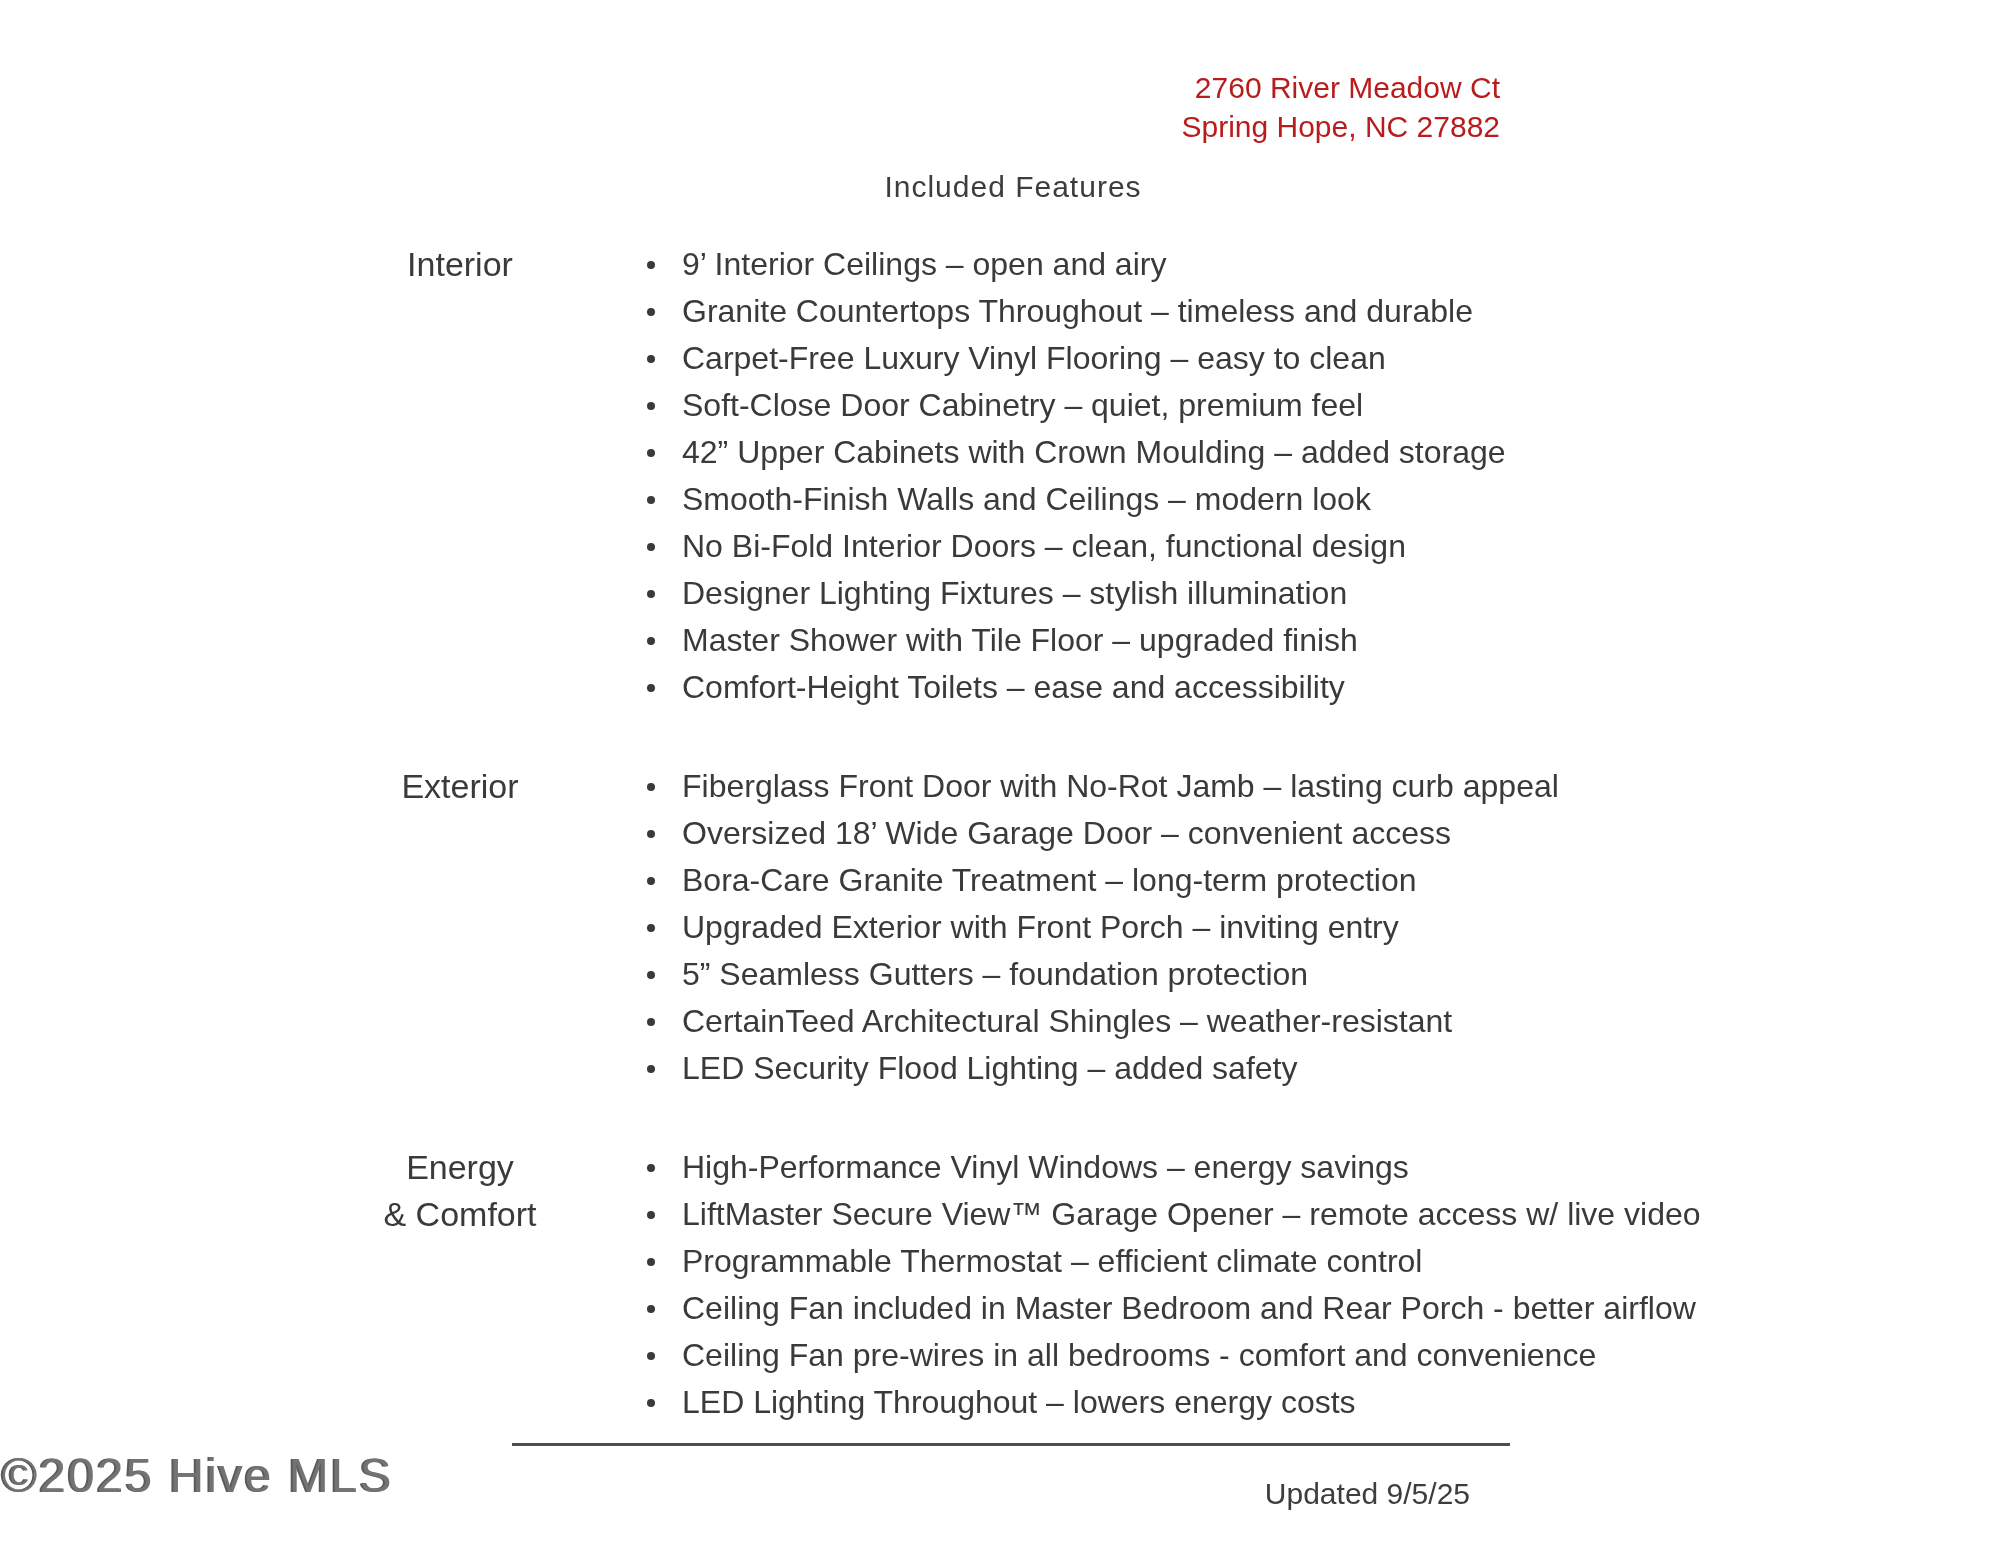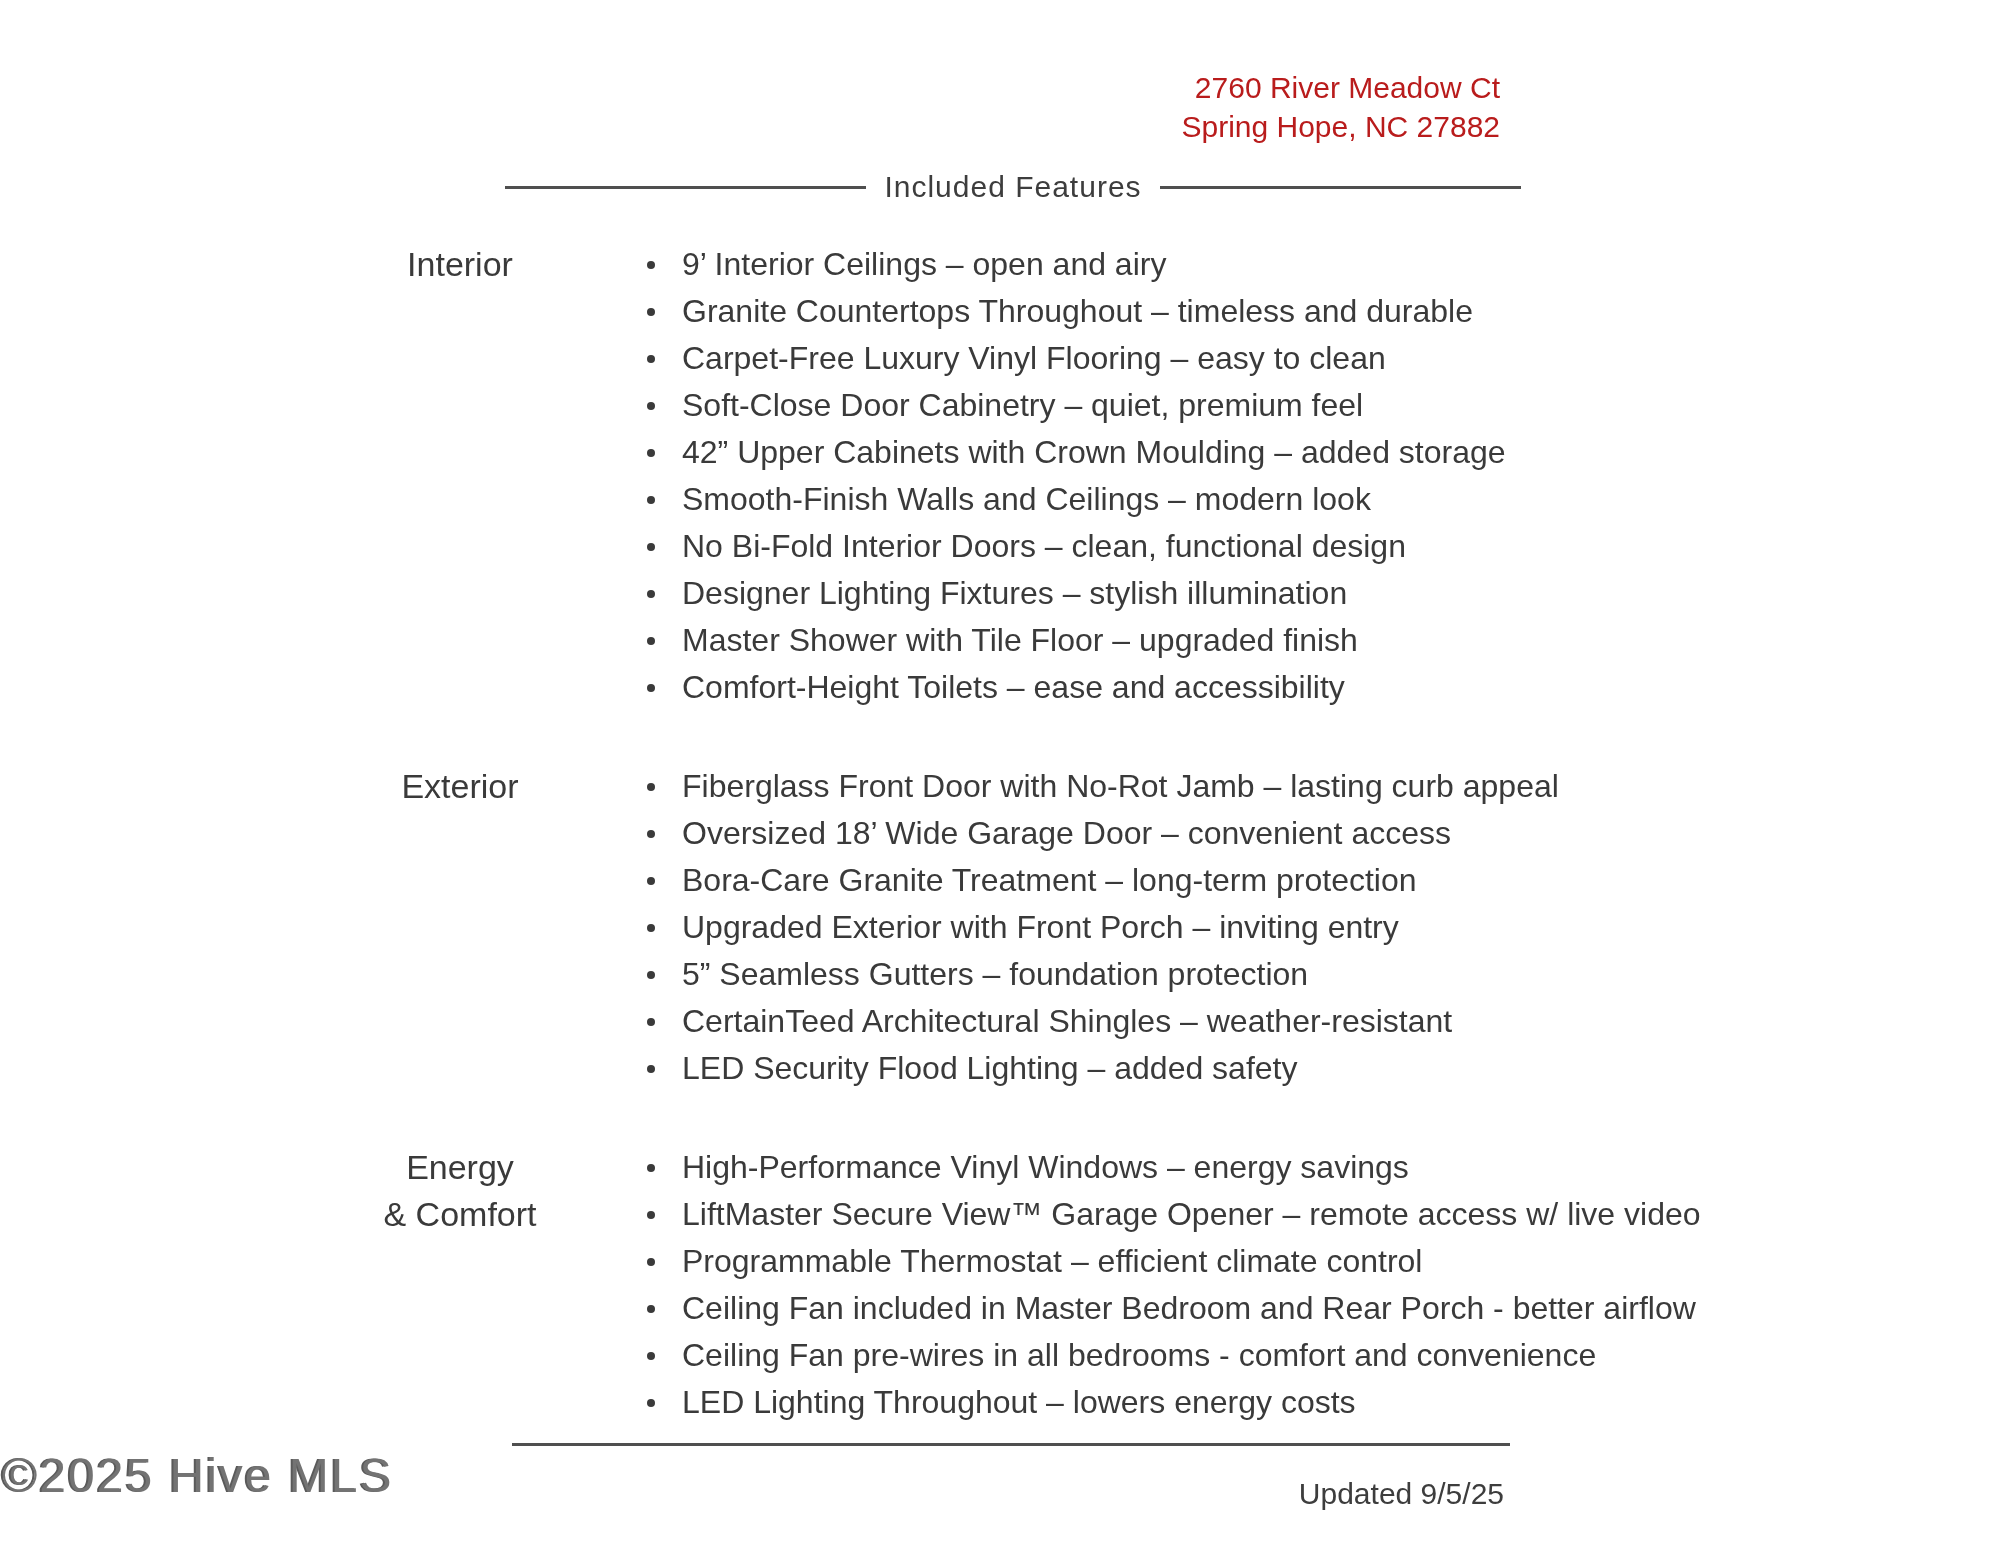--- a/index.html
+++ b/index.html
@@ -29,20 +29,21 @@
 
   
   .title-row {
     position: absolute;
     top: 168px;
     left: 505px;
     width: 1016px;
     height: 38px;
     display: flex;
     align-items: center;
+    flex-direction: column;
   }
   .rule {
     flex: 1;
     height: 3px;
     background: #4f4f4f;
   }
   .doc-title {
     font-size: 30px;
     letter-spacing: 1px;
     color: #3d3d3d;
@@ -97,21 +98,21 @@
     position: absolute;
     top: 1443px;
     left: 512px;
     width: 998px;
     height: 3px;
     background: #4f4f4f;
   }
   .updated {
     position: absolute;
     top: 1477px;
-    right: 496px;
+    right: 530px;
     font-size: 30px;
     color: #3d3d3d;
     white-space: nowrap;
   }
   .watermark {
     position: absolute;
     top: 1448px;
     left: 2px;
     font-size: 48px;
     letter-spacing: 2px;

